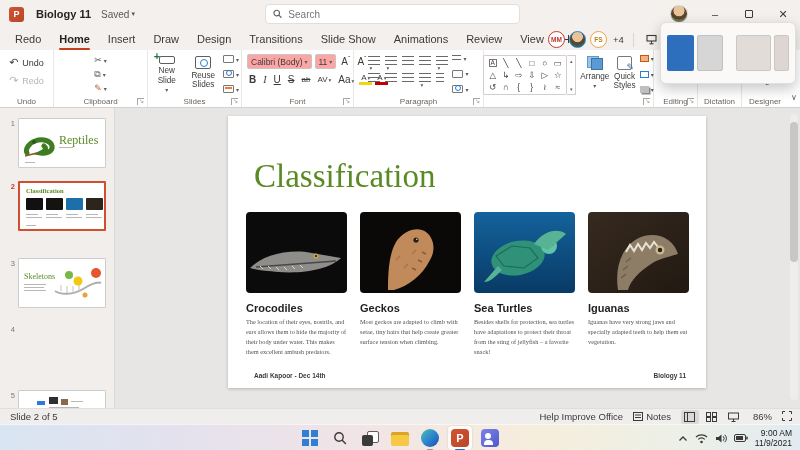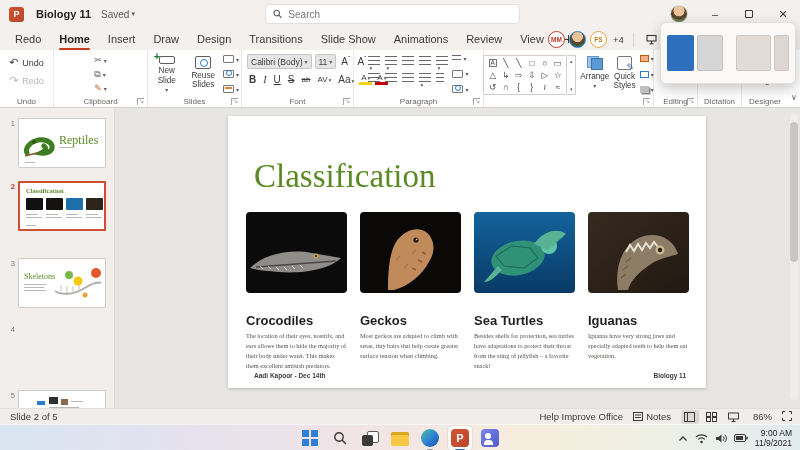--- a/index.html
+++ b/index.html
@@ -52,21 +52,21 @@
   .mini .mrect.orange::before { content:""; position:absolute; left:1px; right:1px; top:1px; height:2px; background:#ed7d31; }
   .mini .mrect.glass::before { content:""; position:absolute; right:1px; bottom:1px; width:4px; height:4px; border:1px solid #2b7cd3; border-radius:50%; }
   .mini::after { content:"\25BE"; font-size:6px; color:#605e5c; }
   .clip-icon { width:14px; height:18px; border:1px solid #8a6d3b; border-radius:2px; background:#fdf6ec; position:relative; }
   .clip-icon::before { content:""; position:absolute; top:-3px; left:3px; width:6px; height:3px; background:#caa24c; border-radius:1px; }
   .clip-icon::after { content:""; position:absolute; top:3px; left:2px; width:8px; height:10px; background:#fff; border:1px solid #bbb; }
   .newslide-icon { width:16px; height:13px; border:1.5px solid #5f5d5b; border-radius:2px; position:relative; margin-top:2px; }
   .newslide-icon::before { content:"+"; position:absolute; top:-7px; left:-6px; color:#217346; font-size:11px; font-weight:bold; }
   .reuse-icon { width:16px; height:13px; border:1.5px solid #5f5d5b; border-radius:2px; position:relative; margin-top:2px; }
   .reuse-icon::before { content:""; position:absolute; right:2px; bottom:1px; width:6px; height:6px; border:1.5px solid #2b7cd3; border-radius:50%; }
-  .combo { height:15px; border:1px solid #c8c6c4; border-radius:2px; background:#e5e5e5; font-size:8.5px; color:#3b3a39; display:flex; align-items:center; padding:0 3px; gap:2px; white-space:nowrap; }
+  .combo { height:15px; border:1px solid #c8c6c4; border-radius:2px; background:#fca5a5; font-size:8.5px; color:#3b3a39; display:flex; align-items:center; padding:0 3px; gap:2px; white-space:nowrap; }
   .combo::after { content:"\25BE"; font-size:6px; color:#605e5c; margin-left:auto; }
   .fgrid { display:flex; flex-direction:column; gap:4px; width:100%; padding:0 3px; }
   .frow { display:flex; align-items:center; gap:3px; }
   .fmt { font-size:10px; color:#3b3a39; padding:0 2px; }
   .fmt.b { font-weight:bold; } .fmt.i { font-style:italic; font-family:"Liberation Serif",serif; }
   .fmt.u { text-decoration:underline; } .fmt.s { text-decoration:line-through; }
   .dd::after { content:"\25BE"; font-size:5.5px; color:#605e5c; margin-left:1px; }
   .grow::after { content:"\02C6"; font-size:7px; vertical-align:super; color:#3b3a39; }
   .shrink::after { content:"\02C7"; font-size:7px; vertical-align:super; color:#3b3a39; }
   .hl { border-bottom:3px solid #f3d416; } .fc { border-bottom:3px solid #c00000; }
@@ -106,21 +106,21 @@
   .mline { position:absolute; height:1px; background:#b9b7b5; }
 
   
   .canvas { position:absolute; left:115px; top:108px; right:0; bottom:42px; background:#e8e6e4; }
   .slide { position:absolute; left:113px; top:8px; width:478px; height:272px; background:#fff; box-shadow:0 1px 3px rgba(0,0,0,.22); }
   .slide h1 { padding:42px 0 0 26px; font-family:"Liberation Serif",serif; font-weight:400; font-size:33px; color:#5b8a25; }
   .cards { display:flex; gap:13px; padding:0 18px; margin-top:17px; }
   .card { width:101px; }
   .cimg { width:101px; height:81px; border-radius:4px; overflow:hidden; }
   .cimg svg { display:block; }
-  .chead { margin-top:20px; font-size:13px; font-weight:bold; color:#1f1f1f; }
+  .chead { margin-top:9px; font-size:11px; font-weight:bold; color:#1f1f1f; }
   .cbody { margin-top:3px; font-size:6.3px; line-height:1.6; color:#55524e; font-family:"Liberation Serif",serif; }
   .sfoot { position:absolute; left:26px; right:20px; bottom:9px; display:flex; justify-content:space-between; font-size:6.5px; font-weight:bold; color:#3d3b38; }
   .vscroll { position:absolute; right:2px; top:6px; bottom:8px; width:8px; background:#efedec; border-radius:4px; }
   .vthumb { position:absolute; top:8px; left:0; width:8px; height:140px; background:#c9c7c5; border-radius:4px; }
 
   
   .statusbar { position:absolute; left:0; right:0; bottom:26px; height:16px; background:#f0eeec; border-top:1px solid #e0dedc; display:flex; align-items:center; font-size:9.5px; color:#3b3a39; }
   .sb-left { padding-left:10px; }
   .sb-right { margin-left:auto; display:flex; align-items:center; gap:10px; padding-right:8px; }
   .sb-views { display:flex; align-items:center; gap:4px; }

